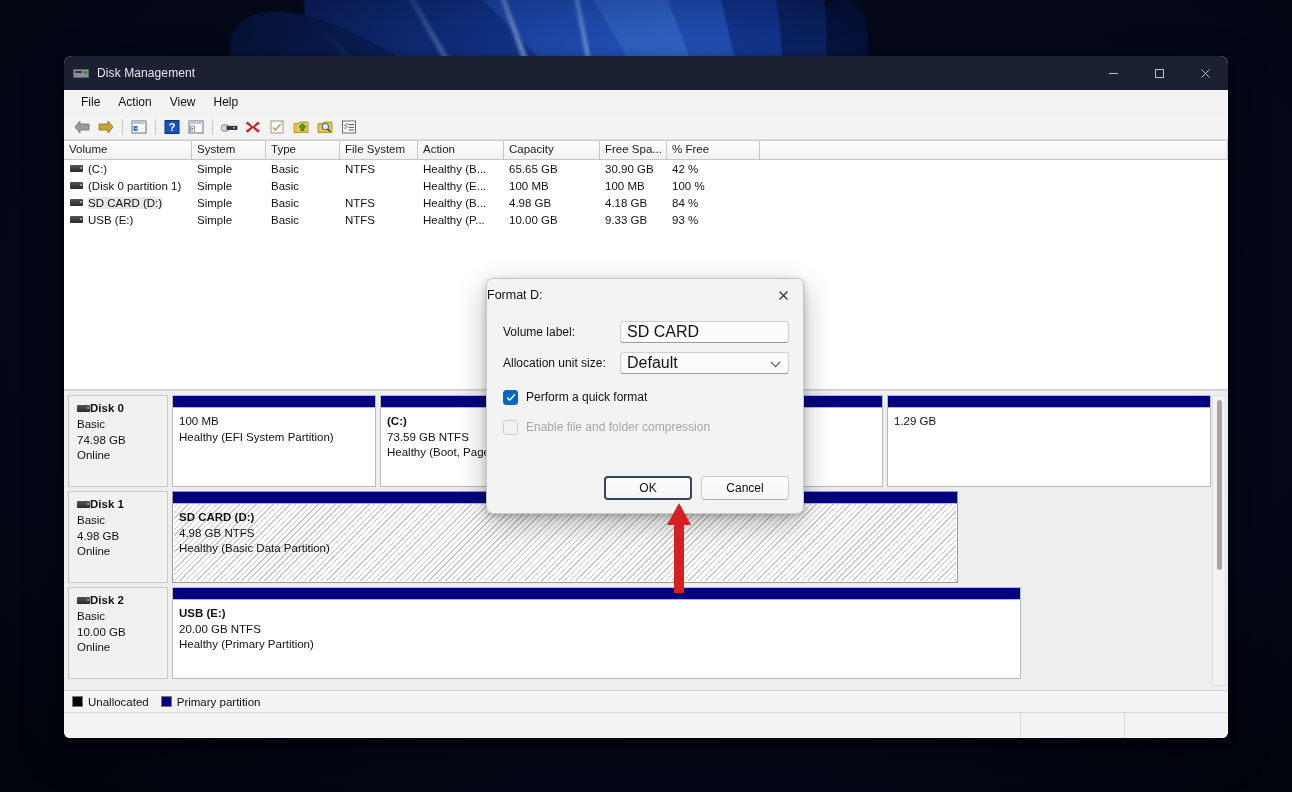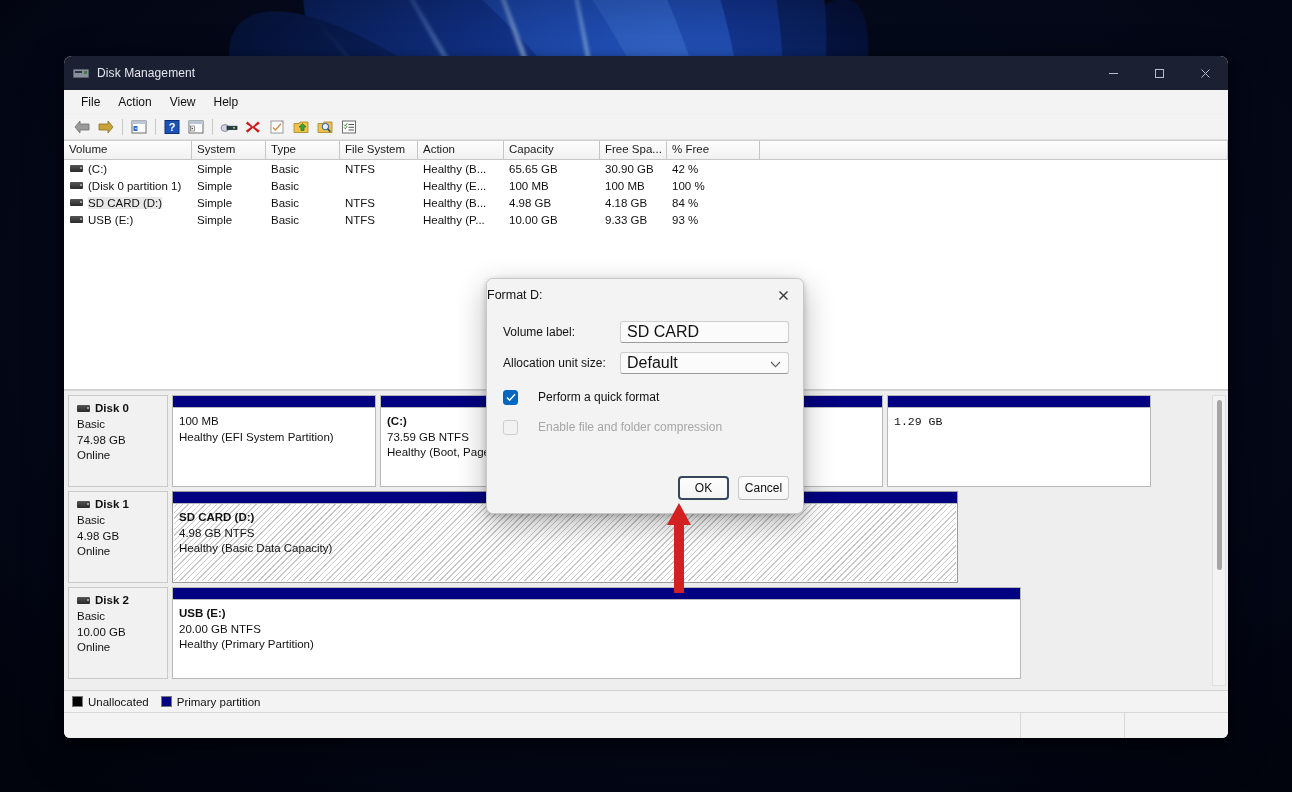--- a/index.html
+++ b/index.html
@@ -186,21 +186,21 @@
   }
   .disk-info {
     width: 100px;
     background: #f1f1f1;
     border: 1px solid #c9c9c9;
     padding: 6px 0 0 8px;
     flex: 0 0 auto;
   }
   .disk-info .dname {
     font-size: 11.5px; font-weight: bold; color: #101010;
-    display: flex; align-items: center; gap: 5px;
+    display: flex; align-items: center; 
     margin-bottom: 3px;
   }
   .disk-ico {
     width: 13px; height: 7px;
     background: linear-gradient(#555, #2a2a2a);
     border-radius: 1px;
     position: relative;
     flex: 0 0 auto;
   }
   .disk-ico::after {
@@ -340,27 +340,27 @@
     border-radius: 3px;
     background: #fdfdfd;
     flex: 0 0 auto;
     display: flex; align-items: center; justify-content: center;
   }
   .cbox.checked {
     background: #0067c0;
     border-color: #0067c0;
   }
   .cbox.disabled { border-color: #cdcdcd; background: #f2f2f2; }
-  .cblabel { font-size: 12px; color: #111; margin-left: 12px; }
+  .cblabel { font-size: 12px; color: #111; }
   #dlg-buttons {
     position: absolute; right: 14px; bottom: 13px;
     display: flex; gap: 9px;
   }
   .dbtn {
-    width: 51px; height: 24px;
+    width: 88px; height: 24px;
     border-radius: 4px;
     font-size: 12px; color: #111;
     display: flex; align-items: center; justify-content: center;
     background: linear-gradient(#fdfdfd, #f6f6f6);
     border: 1px solid #c9c9c9;
     border-bottom-color: #b0b0b0;
   }
   .dbtn.default {
     border: 2px solid #36475c;
     background: linear-gradient(#fdfdfd, #f4f4f4);
@@ -600,21 +600,21 @@
               </div>
             </div>
             <div class="part" style="width: 503px;">
               <div class="cap"></div>
               <div class="ptext">
                 <div class="bold">(C:)</div>
                 <div>73.59 GB NTFS</div>
                 <div>Healthy (Boot, Page...</div>
               </div>
             </div>
-            <div class="part" style="width: 264px; font-family: Liberation Mono, monospace;">
+            <div class="part" style="width: 324px;">
               <div class="cap"></div>
               <div class="ptext">
                 <div>1.29 GB</div>
               </div>
             </div>
           </div>
         </div>
         <div class="disk-row">
           <div class="disk-info">
             <div class="dname">
@@ -624,21 +624,21 @@
             <div class="dline">Basic</div>
             <div class="dline">4.98 GB</div>
             <div class="dline">Online</div>
           </div>
           <div class="parts">
             <div class="part selected" style="width: 786px;">
               <div class="cap"></div>
               <div class="ptext">
                 <div class="bold">SD CARD  (D:)</div>
                 <div>4.98 GB NTFS</div>
-                <div>Healthy (Basic Data Capacity)</div>
+                <div>Healthy (Basic Data Partition)</div>
               </div>
             </div>
           </div>
         </div>
         <div class="disk-row">
           <div class="disk-info">
             <div class="dname">
               <div class="disk-ico"></div>
               <span>Disk 2</span>
             </div>

